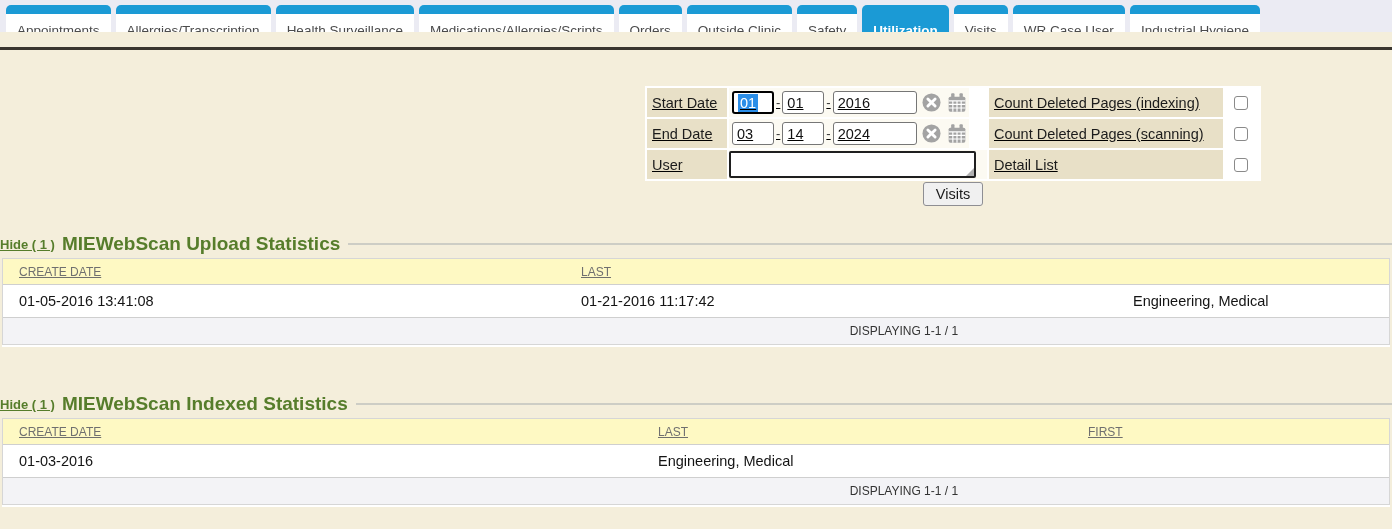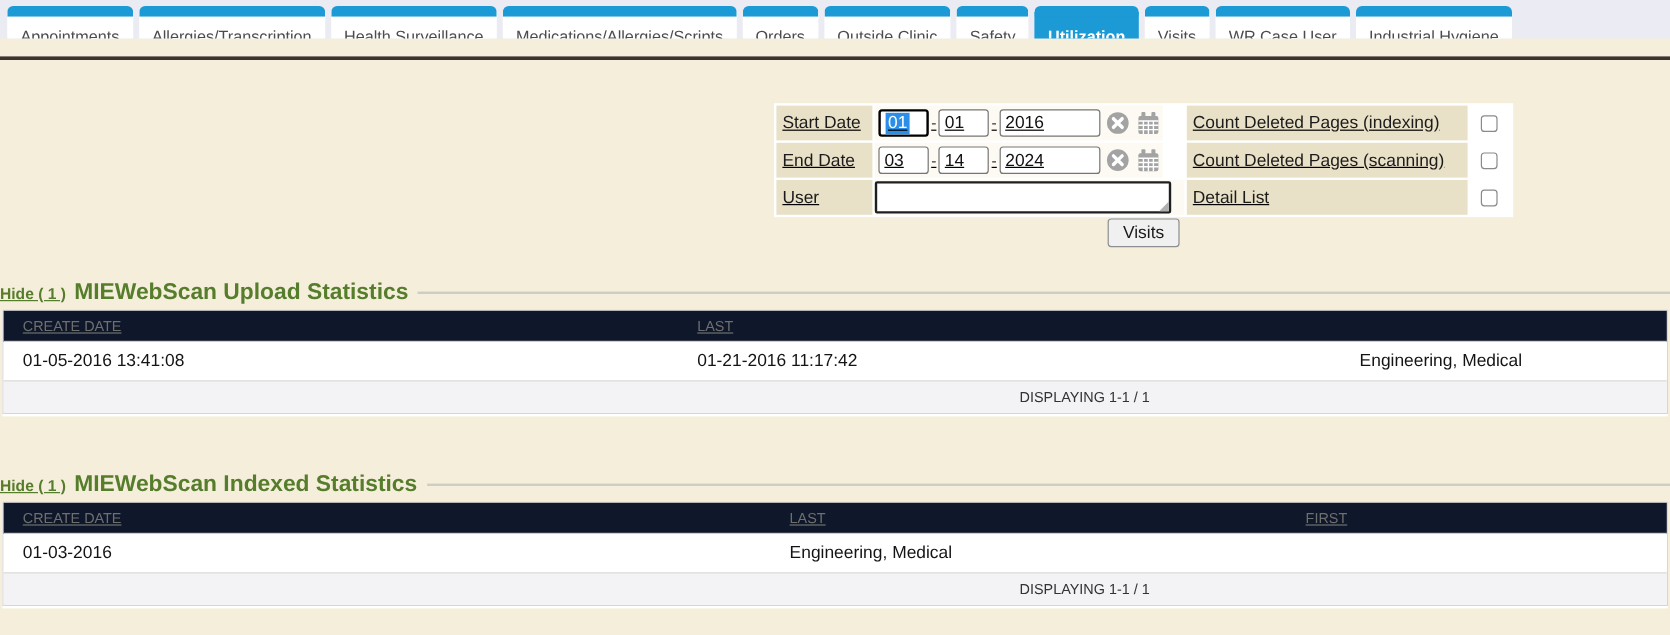--- a/index.html
+++ b/index.html
@@ -69,21 +69,21 @@
   .hide-link { font-size:13px; font-weight:bold; color:#567d2b;
     text-decoration:underline; cursor:pointer; white-space:nowrap; }
   .sec-title { font-size:19px; font-weight:bold; color:#567d2b;
     margin-left:7px; white-space:nowrap; }
   .sec-rule { flex:1; height:2px; background:#cdcdc5; margin-left:8px; }
   .tbl { margin:0 2px; border:1px solid #d6d6d6; background:#fff;
     box-shadow:0 2px 0 #fff; }
   .trow { display:grid; align-items:center; }
   .cols-a { grid-template-columns:562px 552px 1fr; }
   .cols-b { grid-template-columns:639px 430px 1fr; }
-  .thead { height:26px; background:#0f172a; border-bottom:1px solid #cfcfcf; }
+  .thead { height:26px; background:#fef9c3; border-bottom:1px solid #cfcfcf; }
   .thead .cell { font-size:12px; color:#6f6f6f; text-decoration:underline;
     cursor:pointer; }
   .tdata { height:33px; background:#fff; border-bottom:1px solid #cfcfcf;
     font-size:14.5px; color:#141414; }
   .cell { padding-left:16px; }
   .tbl-footer { height:26px; background:#f3f3f6; line-height:26px;
     font-size:12px; color:#333; text-align:center; }
   .tbl-footer span { position:relative; left:15%; }
 
   svg { display:block; }

